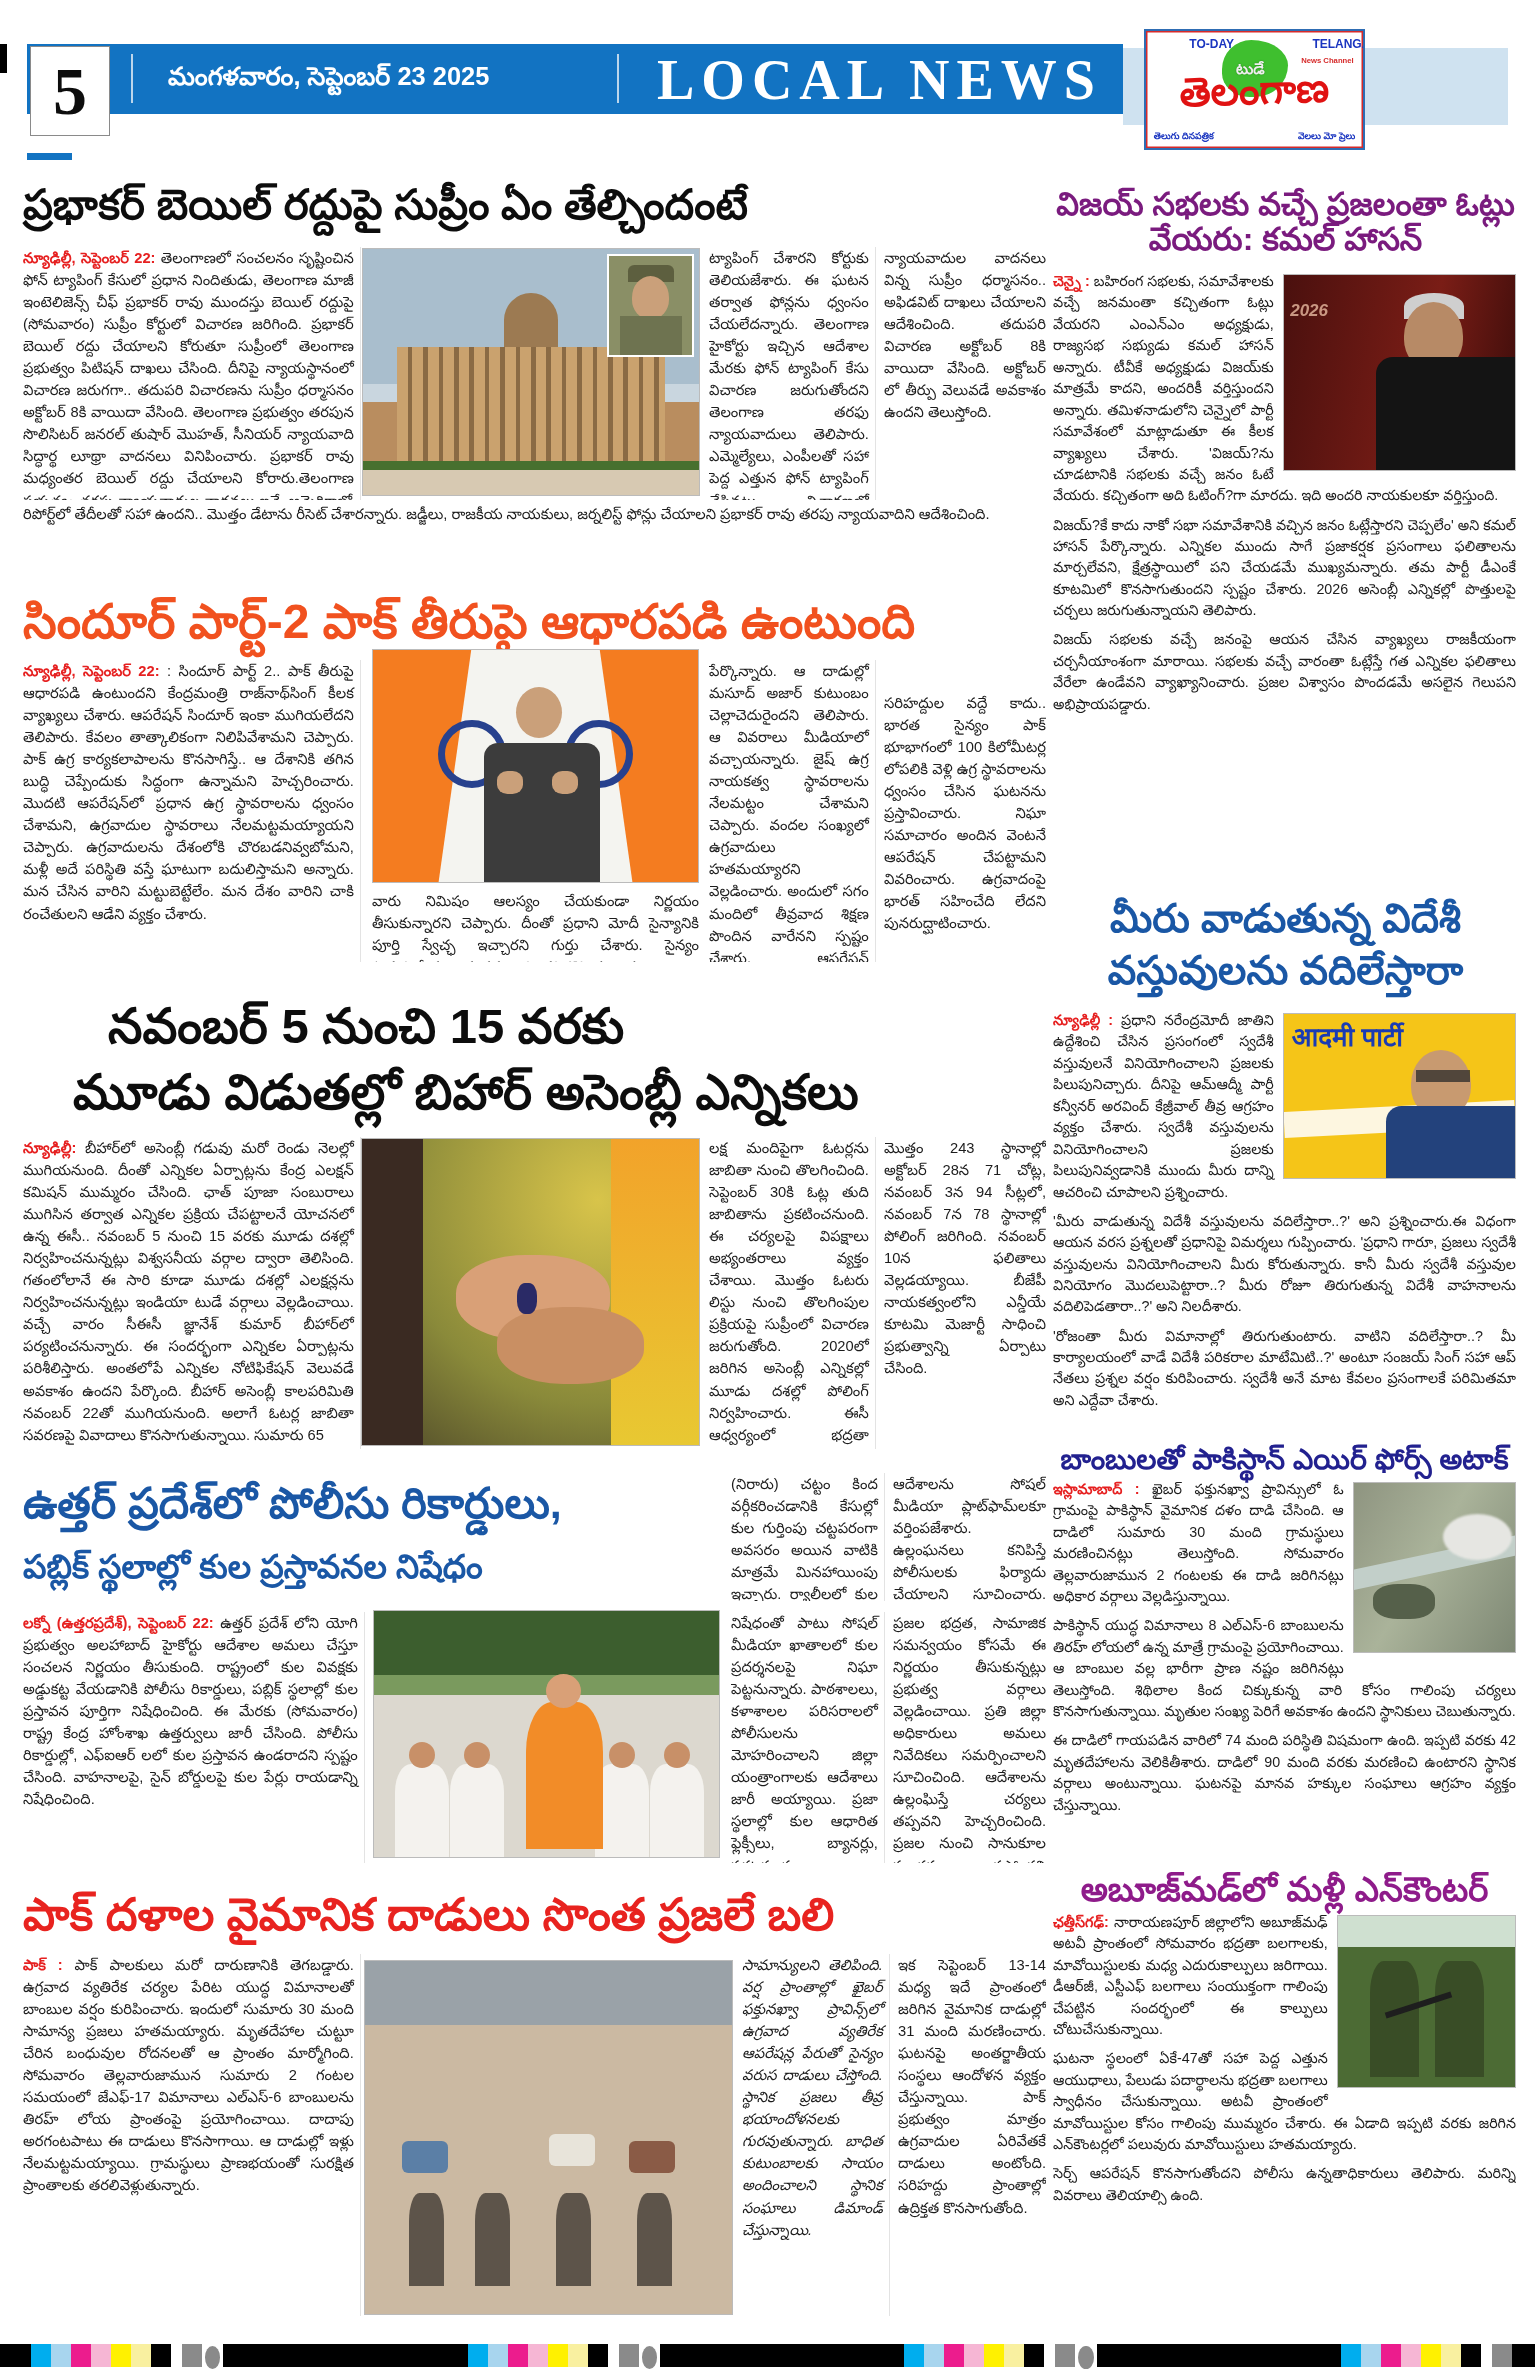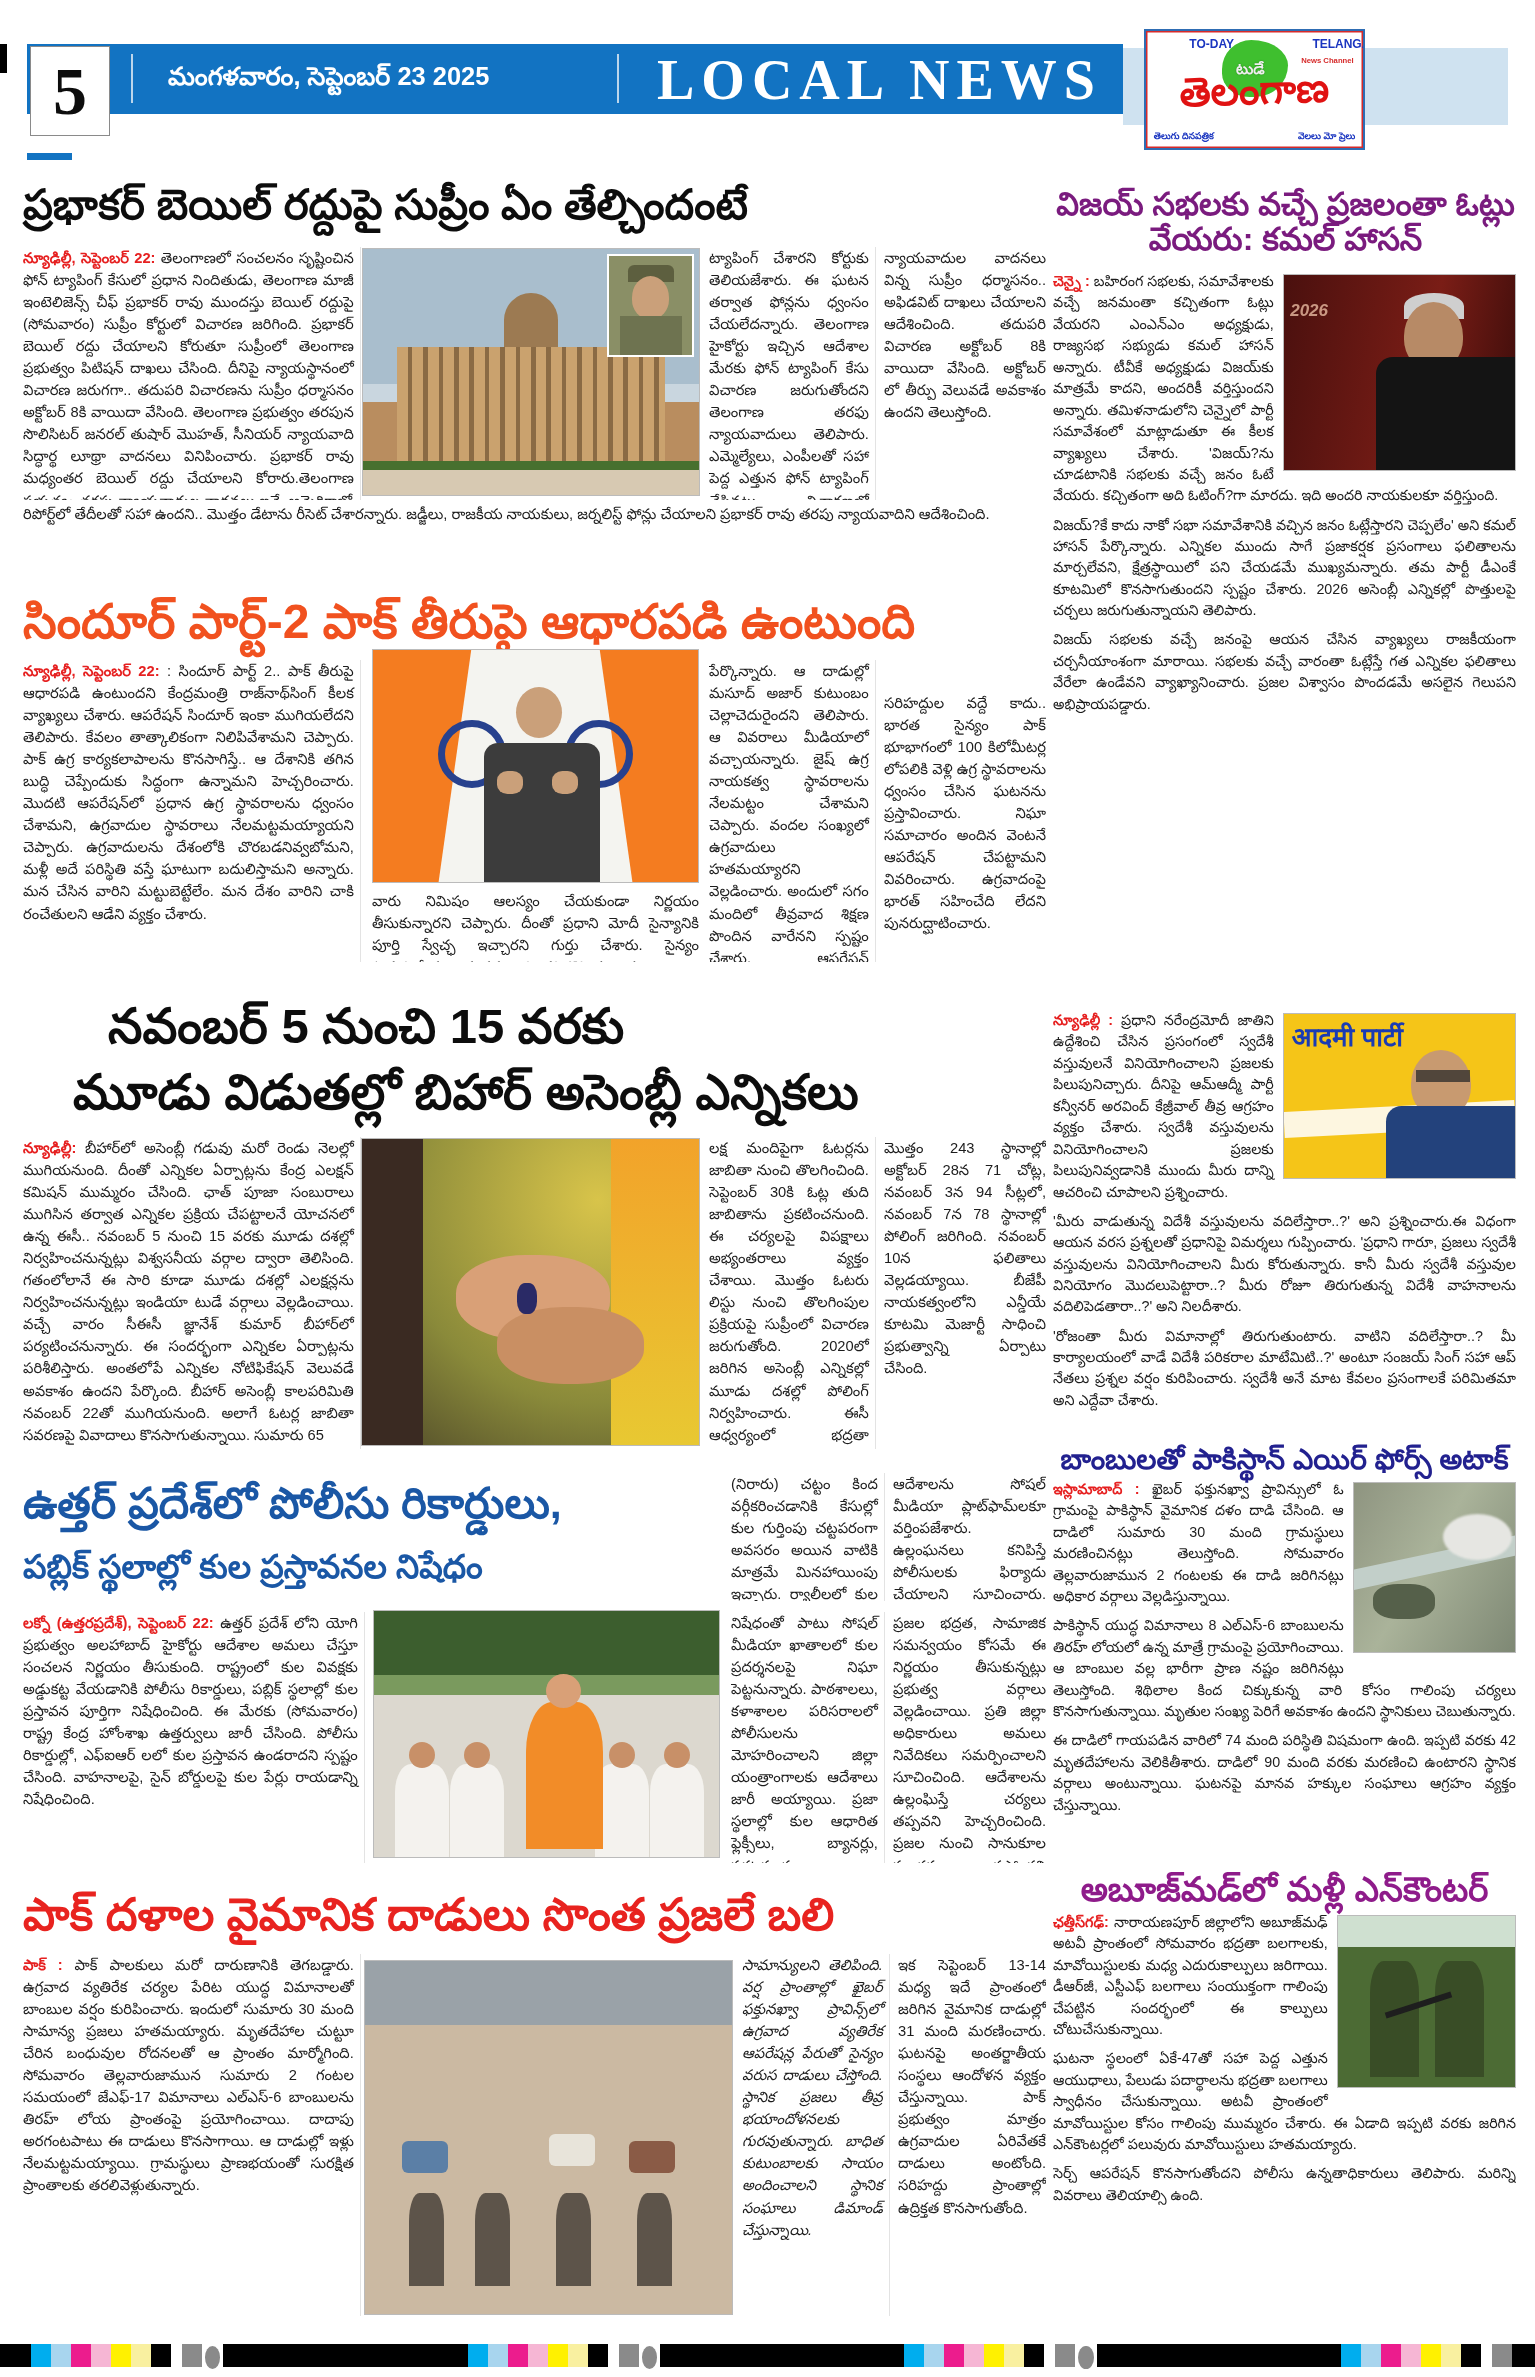--- a/index.html
+++ b/index.html
@@ -254,20 +254,21 @@
       <div class="hair"></div>
         <div class="head"></div>
         <div class="torso"></div>
     </div>
     <p><span class="dl">చెన్నై :</span>
        <span>బహిరంగ సభలకు, సమావేశాలకు వచ్చే జనమంతా కచ్చితంగా ఓట్లు వేయరని ఎంఎన్ఎం అధ్యక్షుడు, రాజ్యసభ సభ్యుడు కమల్ హాసన్ అన్నారు. టీవీకే అధ్యక్షుడు విజయ్‌కు మాత్రమే కాదని, అందరికీ వర్తిస్తుందని అన్నారు. తమిళనాడులోని చెన్నైలో పార్టీ సమావేశంలో మాట్లాడుతూ ఈ కీలక వ్యాఖ్యలు చేశారు. 'విజయ్?ను చూడటానికి సభలకు వచ్చే జనం ఓటే వేయరు. కచ్చితంగా అది ఓటింగ్?గా మారదు. ఇది అందరి నాయకులకూ వర్తిస్తుంది.</span></p>
     <p>విజయ్?కే కాదు నాకో సభా సమావేశానికి వచ్చిన జనం ఓట్లేస్తారని చెప్పలేం' అని కమల్ హాసన్ పేర్కొన్నారు. ఎన్నికల ముందు సాగే ప్రజాకర్షక ప్రసంగాలు ఫలితాలను మార్చలేవని, క్షేత్రస్థాయిలో పని చేయడమే ముఖ్యమన్నారు. తమ పార్టీ డీఎంకే కూటమిలో కొనసాగుతుందని స్పష్టం చేశారు. 2026 అసెంబ్లీ ఎన్నికల్లో పొత్తులపై చర్చలు జరుగుతున్నాయని తెలిపారు.</p>
     <p>విజయ్ సభలకు వచ్చే జనంపై ఆయన చేసిన వ్యాఖ్యలు రాజకీయంగా చర్చనీయాంశంగా మారాయి. సభలకు వచ్చే వారంతా ఓట్లేస్తే గత ఎన్నికల ఫలితాలు వేరేలా ఉండేవని వ్యాఖ్యానించారు. ప్రజల విశ్వాసం పొందడమే అసలైన గెలుపని అభిప్రాయపడ్డారు.</p>
   </div>
 
+  <div class="abs hl" style="left:1055px;top:881px;width:461px;font-size:40px;color:#1a57a5;text-align:center;line-height:1.3;">మీరు వాడుతున్న విదేశీ వస్తువులను వదిలేస్తారా</div>
   <div class="abs body-txt rail-body" style="left:1053px;top:1010px;width:463px;height:404px;font-size:14.3px;">
     <div class="photo kej" style="float:right;width:233px;height:166px;margin:3.1px 0 6.2px 9.3px;position:relative;">
       <div class="txt">आदमी पार्टी</div>
       <div class="band"></div>
         <div class="head"></div>
         <div class="glass"></div>
         <div class="torso"></div>
     </div>
     <p><span class="dl">న్యూఢిల్లీ :</span>
        <span>ప్రధాని నరేంద్రమోదీ జాతిని ఉద్దేశించి చేసిన ప్రసంగంలో స్వదేశీ వస్తువులనే వినియోగించాలని ప్రజలకు పిలుపునిచ్చారు. దీనిపై ఆమ్ఆద్మీ పార్టీ కన్వీనర్ అరవింద్ కేజ్రీవాల్ తీవ్ర ఆగ్రహం వ్యక్తం చేశారు. స్వదేశీ వస్తువులను వినియోగించాలని ప్రజలకు పిలుపునివ్వడానికి ముందు మీరు దాన్ని ఆచరించి చూపాలని ప్రశ్నించారు.</span></p>

